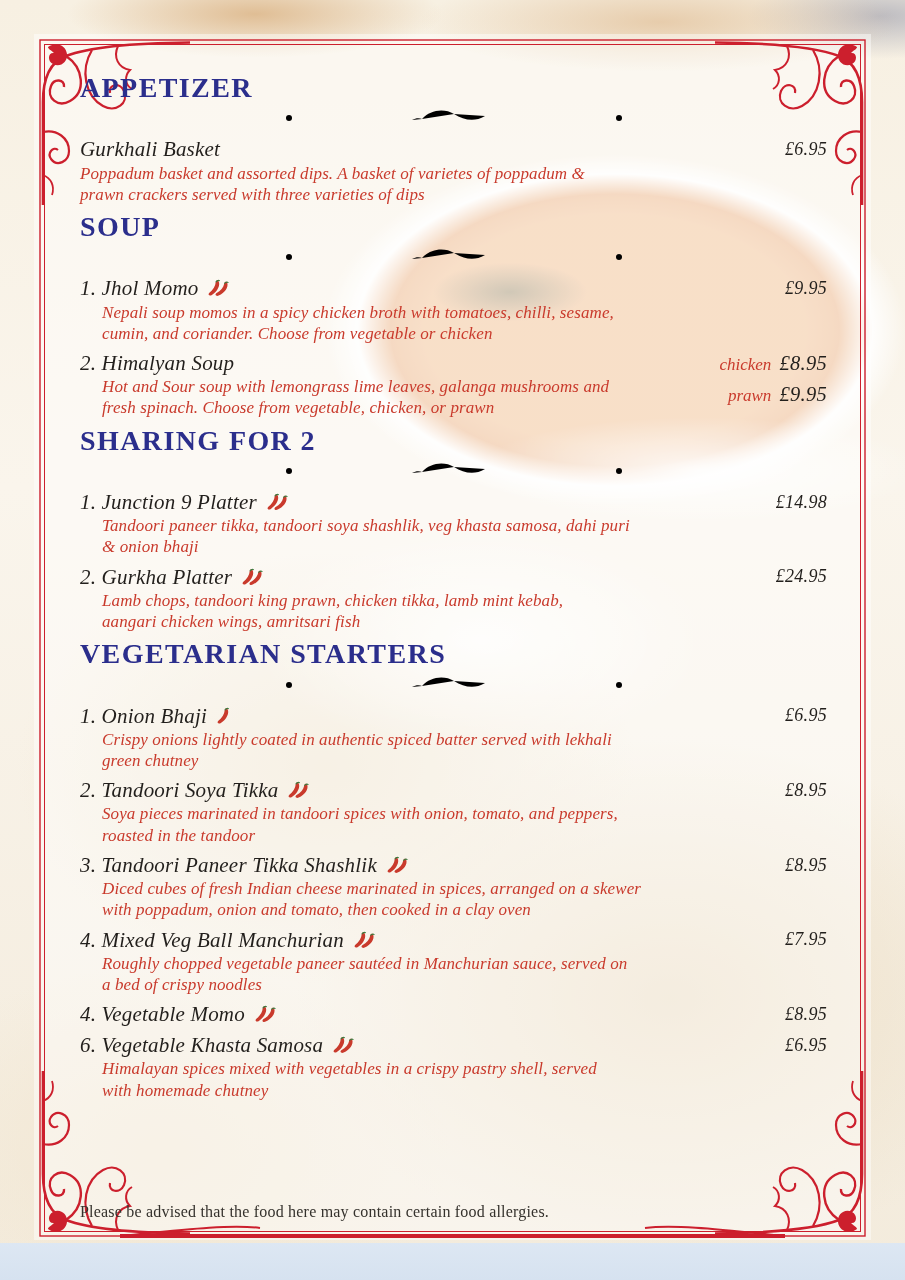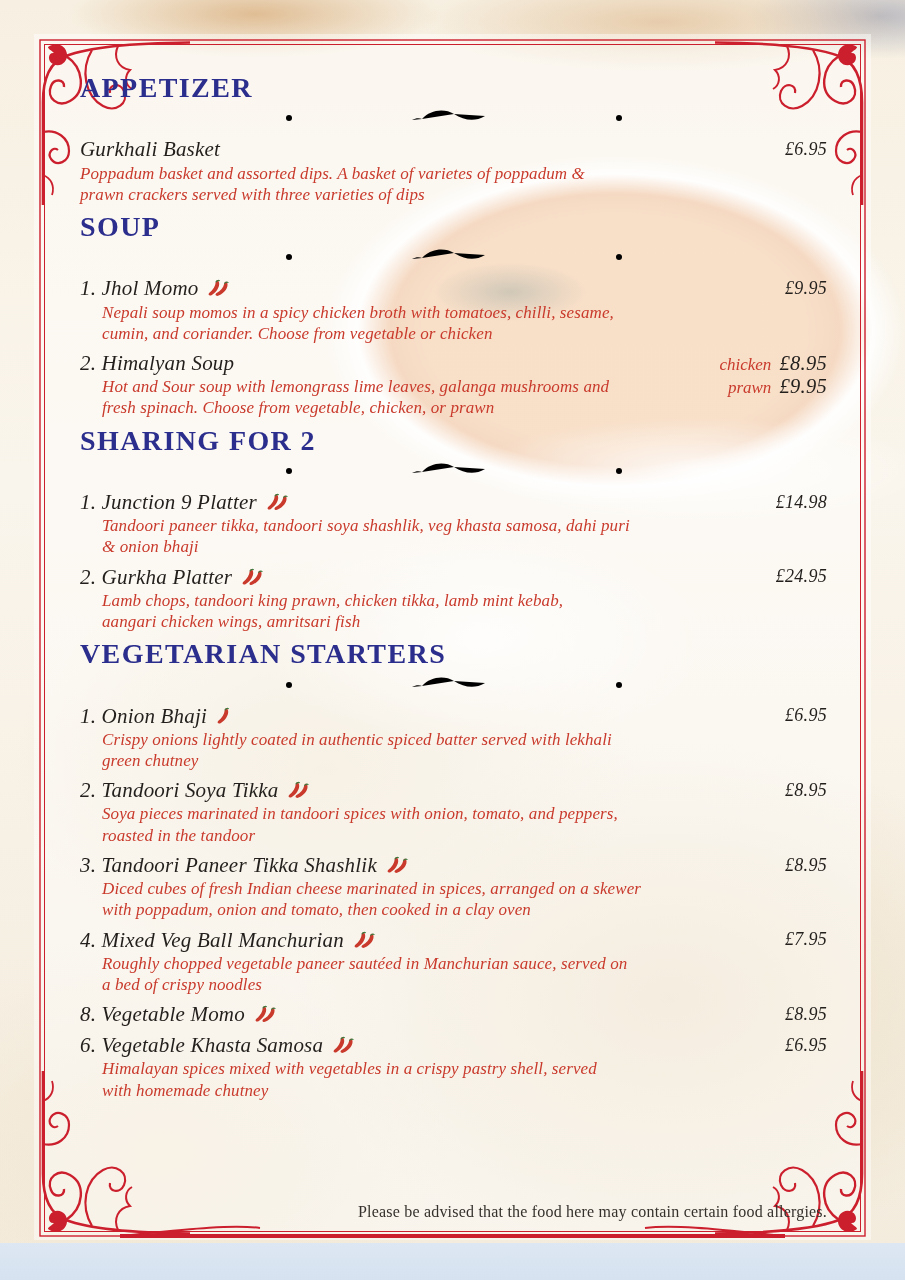--- a/index.html
+++ b/index.html
@@ -48,26 +48,26 @@
   .chilies svg + svg{margin-left:-7px;transform:rotate(14deg) translateY(1px);}
   .chilies .body{fill:var(--accent-red);}
   .chilies .stem{stroke:#3e7a3e;fill:none;}
   .head-spacer{flex:1;}
   .item-price{font-size:18px;color:var(--text-dark);letter-spacing:.3px;}
   .item-desc{
     margin-top:1px;font-size:17px;line-height:1.25;color:var(--accent-red);
     white-space:pre-line;letter-spacing:.1px;max-width:620px;
   }
   .menu-item.indented .item-desc{padding-left:22px;}
-  .variants{position:absolute;right:0;top:1px;display:flex;flex-direction:column;align-items:flex-end;gap:0;text-align:center;}
+  .variants{position:absolute;right:0;top:1px;display:flex;flex-direction:column;align-items:flex-end;gap:8px;text-align:center;}
   .variant-row{display:flex;align-items:baseline;gap:8px;}
   .variant-label{font-size:17px;color:var(--accent-red);}
   .variant-price{font-size:20.5px;color:var(--text-dark);letter-spacing:.3px;}
   .footer{
-    position:absolute;top:1203px;left:80px;right:78px;text-align:right;
+    position:absolute;top:1203px;left:80px;right:78px;text-align:left;
     font-size:16px;color:var(--footer-text);letter-spacing:.2px;
   }
 </style>
 </head>
 <body>
 
 <div class="bg"></div>
 <div class="wash"></div>
 <div class="bottom-band"></div>
 
@@ -320,21 +320,21 @@
       <span class="head-spacer"></span>
       <span class="item-price">£7.95</span>
     </div>
 
     <div class="item-desc">Roughly chopped vegetable paneer sautéed in Manchurian sauce, served on
 a bed of crispy noodles</div>
   </div>
 
   <div class="menu-item indented">
     <div class="item-head">
-      <span class="item-name">8. Vegetable Momo</span>
+      <span class="item-name">4. Vegetable Momo</span>
       <span class="chilies">
   <svg viewBox="0 0 20 26">
     <path class="body" d="M16,3.5 C18.8,8.5 15.8,16.6 8.8,22.4 C6.1,24.6 3,22.9 4.9,20.3 C10,15.5 12.3,10 12.1,5.2 C12,2.3 14.6,1 16,3.5 Z"></path>
     <path class="stem" stroke-width="1.5" d="M12.2,5 C13.4,2.6 15.3,1.7 17.3,2.5"></path>
   </svg>
 
   <svg viewBox="0 0 20 26">
     <path class="body" d="M16,3.5 C18.8,8.5 15.8,16.6 8.8,22.4 C6.1,24.6 3,22.9 4.9,20.3 C10,15.5 12.3,10 12.1,5.2 C12,2.3 14.6,1 16,3.5 Z"></path>
     <path class="stem" stroke-width="1.5" d="M12.2,5 C13.4,2.6 15.3,1.7 17.3,2.5"></path>
   </svg>

